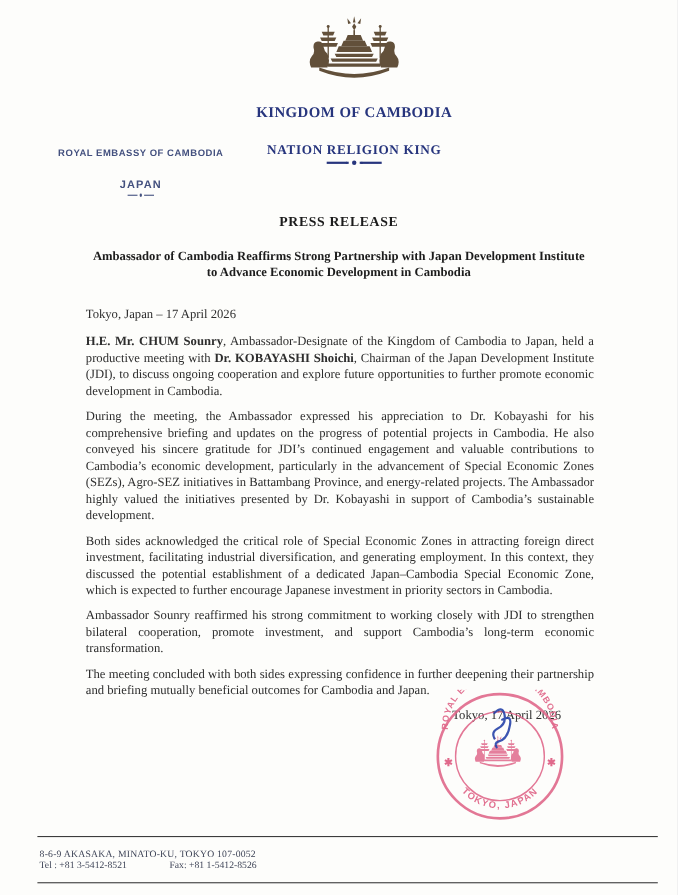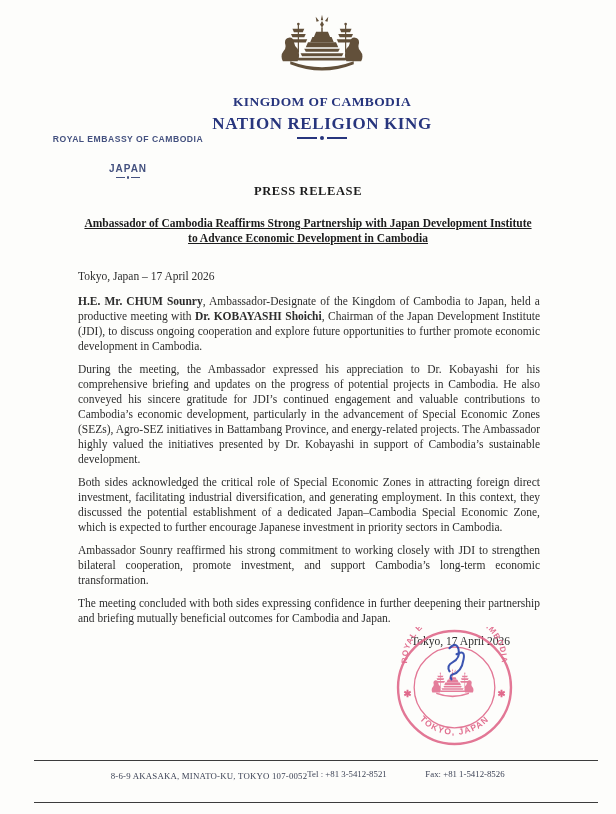--- a/index.html
+++ b/index.html
@@ -9,21 +9,21 @@
     font-family:"Liberation Serif", serif; color:#2d2d2d;
   }
   
   .letterhead { text-align:center; padding-top:14px;padding-left:28px; }
   .arms { display:block; margin:0 auto; width:96px; height:74px; }
   .kingdom {
     margin-top:6px; font-size:13.5px; font-weight:bold; color:#27357d;
     letter-spacing:0.4px;
   }
   .motto {
-    margin-top:4px; font-size:17px; font-weight:bold; color:#27357d;
+    margin-top:19px; font-size:12px; font-weight:bold; color:#27357d;
     letter-spacing:0.6px;
   }
   .ornament { display:flex; align-items:center; justify-content:center; gap:3px; margin-top:2px; }
   .ornament::before, .ornament::after { content:""; width:20px; height:1.5px; background:#27357d; }
   .ornament .dot {
     width:4px; height:4px; border-radius:50%; background:#27357d;
     box-shadow:-7px 0 0 -1px #27357d, 7px 0 0 -1px #27357d;
   }
   
   .embassy {
@@ -37,39 +37,39 @@
   .mini-ornament .dot { width:2.5px; height:2.5px; border-radius:50%; background:#44517f; }
   
   .press-release {
     margin-top:44px; text-align:center; font-size:12.5px; font-weight:bold;
     color:#1c1c1c; letter-spacing:0.6px;
   }
   .doc-title {
     margin-top:17px; text-align:center; font-size:11.5px; font-weight:bold;
     color:#1c1c1c; line-height:14.5px;
   }
-  .doc-title span { display:block;text-decoration:underline; }
+  .doc-title span { display:block; }
   
   .content { margin:0 76px 0 78px; }
   .dateline { margin-top:25px; font-size:11.5px; }
   .paras p {
     margin:8px 0 0 0; font-size:11.5px; line-height:15px;
     text-align:justify; text-justify:inter-word;
   }
   .paras p:first-child { margin-top:12px; }
   .closing-date { margin-top:9px; text-align:right; padding-right:30px; font-size:11.5px; }
   
   .stamp { position:absolute; left:394px; top:627px; width:121px; height:121px; }
   
   .footer { position:absolute; left:34px; top:760px; width:564px; }
   .footer-rule { height:0; border-top:1.6px solid #3c3c3c; }
   .footer-rule.bottom { border-top-width:1.4px; }
   .footer-row {
-    display:flex; justify-content:center; align-items:flex-start;
-    padding:8px 4px 7px 2px; min-height:26px;
+    display:flex; justify-content:flex-start; align-items:flex-start;
+    padding:8px 4px 7px 2px; min-height:26px;flex-direction:column;
   }
   .footer-address { font-size:8.8px; color:#3d4356; letter-spacing:0.2px; padding-top:2px; }
   .footer-contacts { font-size:8.8px; color:#3d4356; width:212px; }
   .contact-line { display:flex; }
   .contact-line .tel { width:118px; }
   .contact-line.email { margin-top:2px; }
 </style>
 </head>
 <body>
 

